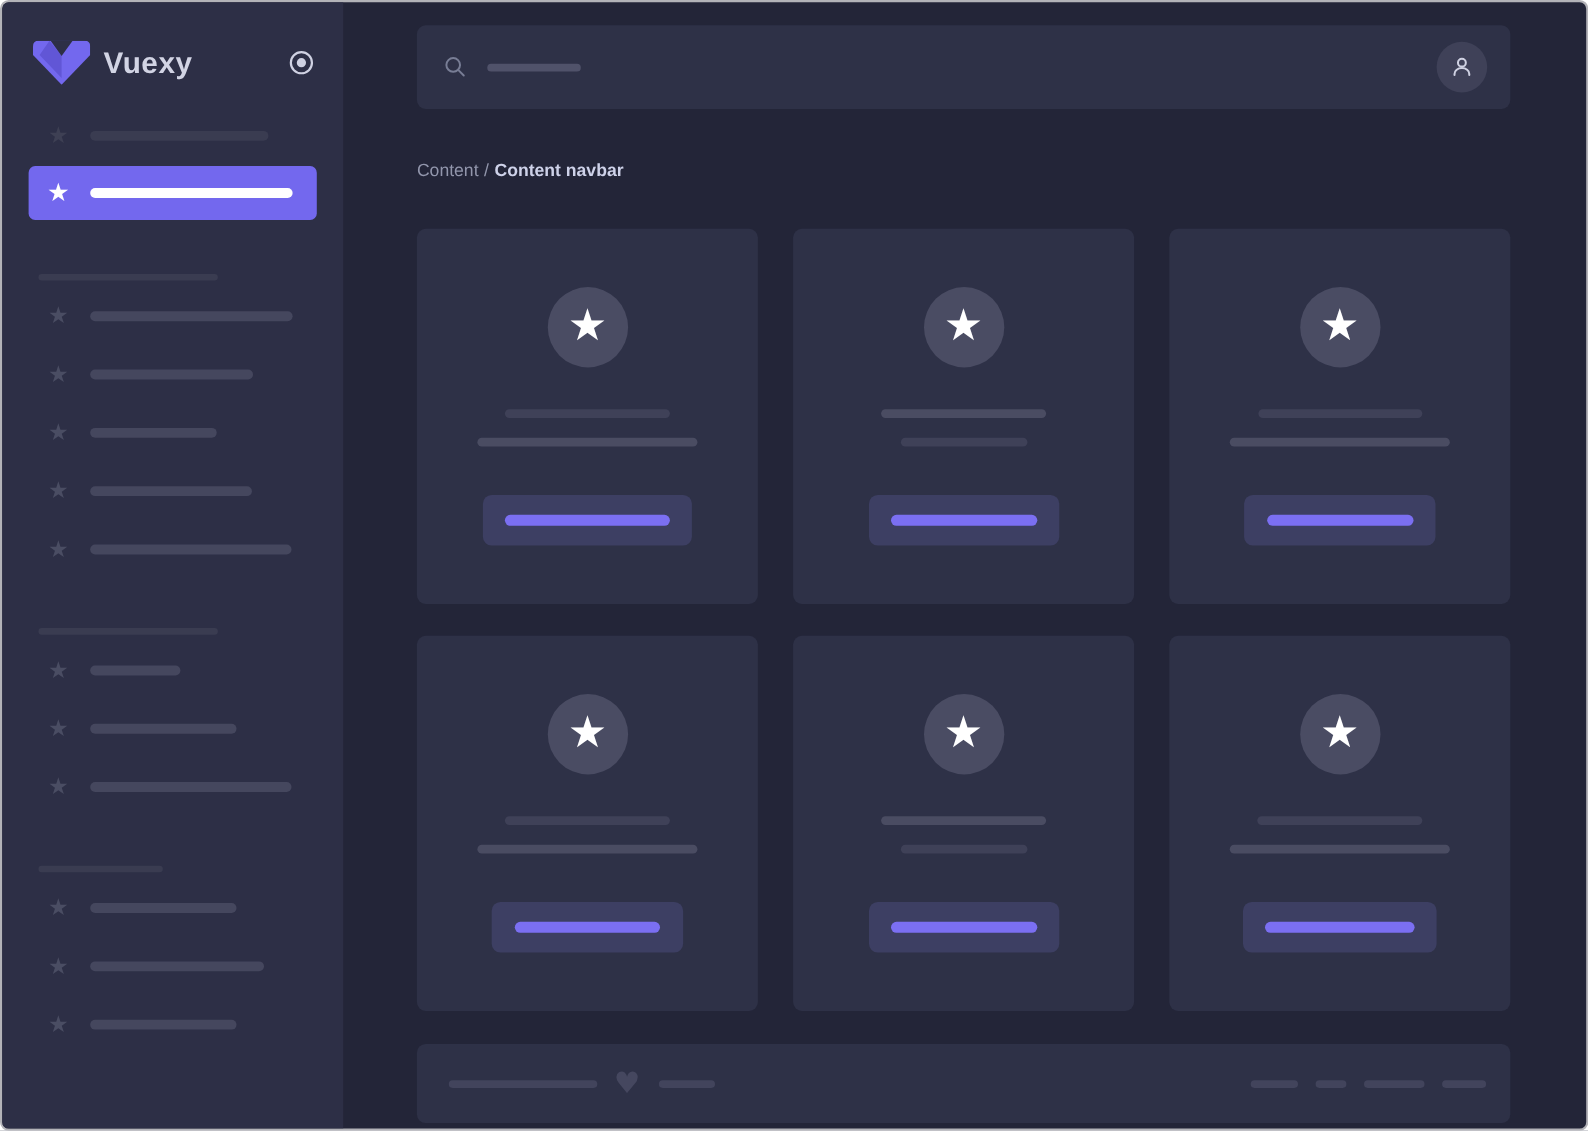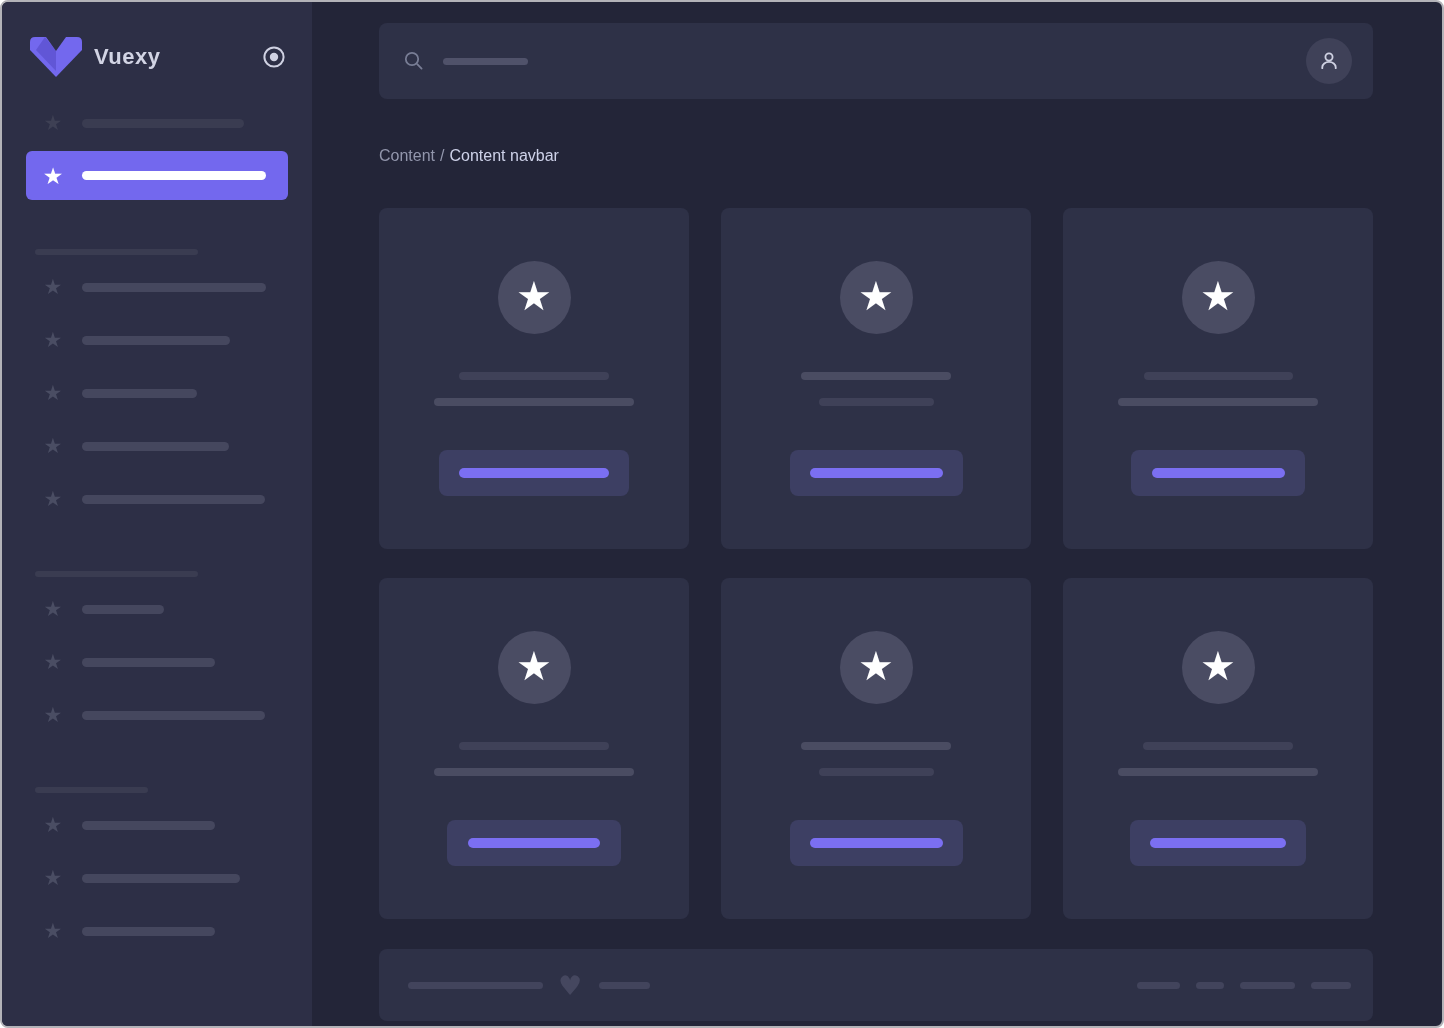--- a/index.html
+++ b/index.html
@@ -9,21 +9,21 @@
     position:relative; width:1444px; height:1028px;
     background:var(--main-bg,#232538);
     border:2px solid var(--screen-border,#b3b3b8);
     border-radius:8px; overflow:hidden;
     display:flex;
   }
 
   
   .sidebar { width:310px; flex:none; background:var(--sidebar-bg,#2d2f46); }
   .logo-row { display:flex; align-items:center; padding:34px 26px 0 28px; height:76px; }
-  .brand { margin-left:12px; font-size:22px; font-weight:700; color:var(--text-light,#d2d4e4); letter-spacing:.5px; }
+  .brand { margin-left:12px; font-size:27px; font-weight:700; color:var(--text-light,#d2d4e4); letter-spacing:.5px; }
   .collapse { margin-left:auto; width:24px; height:24px; cursor:pointer; }
   .collapse circle.o { fill:none; stroke:var(--icon-light,#c9cbdb); stroke-width:2px; }
   .collapse circle.i { fill:var(--icon-light,#c9cbdb); }
 
   .side-nav { display:flex; flex-direction:column; padding-top:32px; }
   .side-section { display:flex; flex-direction:column; }
   .side-heading { height:6px; border-radius:3px; background:var(--side-dim,#3a3c51); margin:32px 0 19px 33px; flex:none; }
   .side-section:nth-child(2) .side-heading { margin-top:49px; }
   .side-item { display:flex; align-items:center; height:26px; margin:0 24px 27px 24px; padding-left:15px; border-radius:6px; flex:none; cursor:pointer; }
   .side-item.dim { margin-bottom:15px; }
@@ -43,21 +43,21 @@
   .search-area { display:flex; align-items:center; flex:1; cursor:text; }
   .search-svg { width:24px; height:24px; }
   .search-svg .s { fill:none; stroke:var(--icon-muted,#787d95); stroke-width:1.8px; stroke-linecap:round; }
   .search-placeholder { height:7px; border-radius:3.5px; background:var(--search-bar,#50526a); margin-left:17px; }
   .avatar { width:46px; height:46px; border-radius:50%; background:var(--avatar-bg,#3f4158); display:flex; align-items:center; justify-content:center; cursor:pointer; }
   .avatar svg .p { fill:none; stroke:var(--icon-light,#cfd1e2); stroke-width:1.7px; stroke-linecap:round; }
 
   .breadcrumb { margin-top:47px; font-size:16px; line-height:19px; color:var(--crumb-muted,#9296ac); }
   .bc-parent { cursor:pointer; }
   .bc-sep { margin:0 5px; }
-  .bc-current { color:var(--crumb-current,#ced2e9); font-weight:400; }
+  .bc-current { color:var(--crumb-current,#ced2e9); font-weight:700; }
 
   .cards { margin-top:43px; display:grid; grid-template-columns:repeat(3,1fr); gap:29px 32px; }
   .card { height:341px; background:var(--panel-bg,#2e3147); border-radius:8px; display:flex; flex-direction:column; align-items:center; padding-top:53px; }
   .card-avatar { width:73px; height:73px; border-radius:50%; background:var(--circle-bg,#4a4c63); display:flex; align-items:center; justify-content:center; flex:none; }
   .card-star { color:#ffffff; font-family:"DejaVu Sans", sans-serif; font-size:40px; line-height:1; margin-top:-4px; }
   .card-line { height:8px; border-radius:4px; flex:none; }
   .card-line.l1 { margin-top:38px; }
   .card-line.l2 { margin-top:18px; }
   .shade-dark  { background:var(--line-dark,#3f4158); }
   .shade-light { background:var(--line-light,#4a4c62); }

